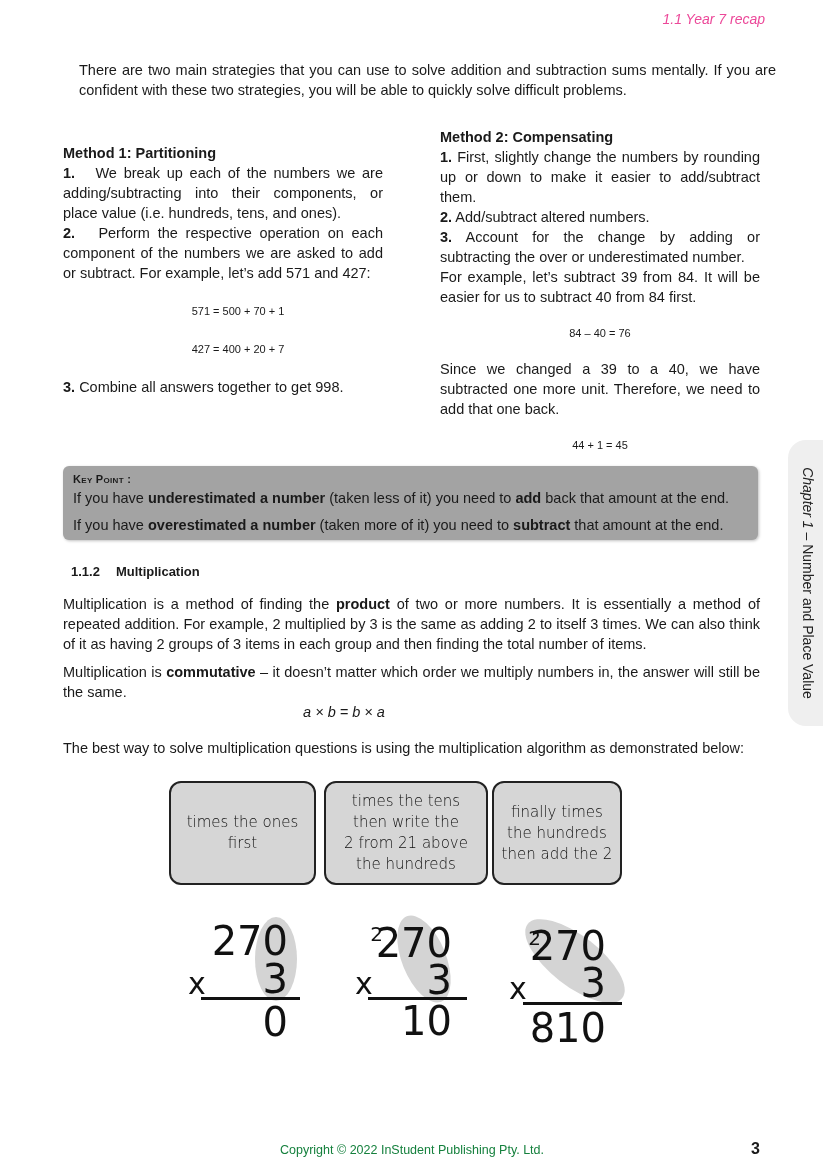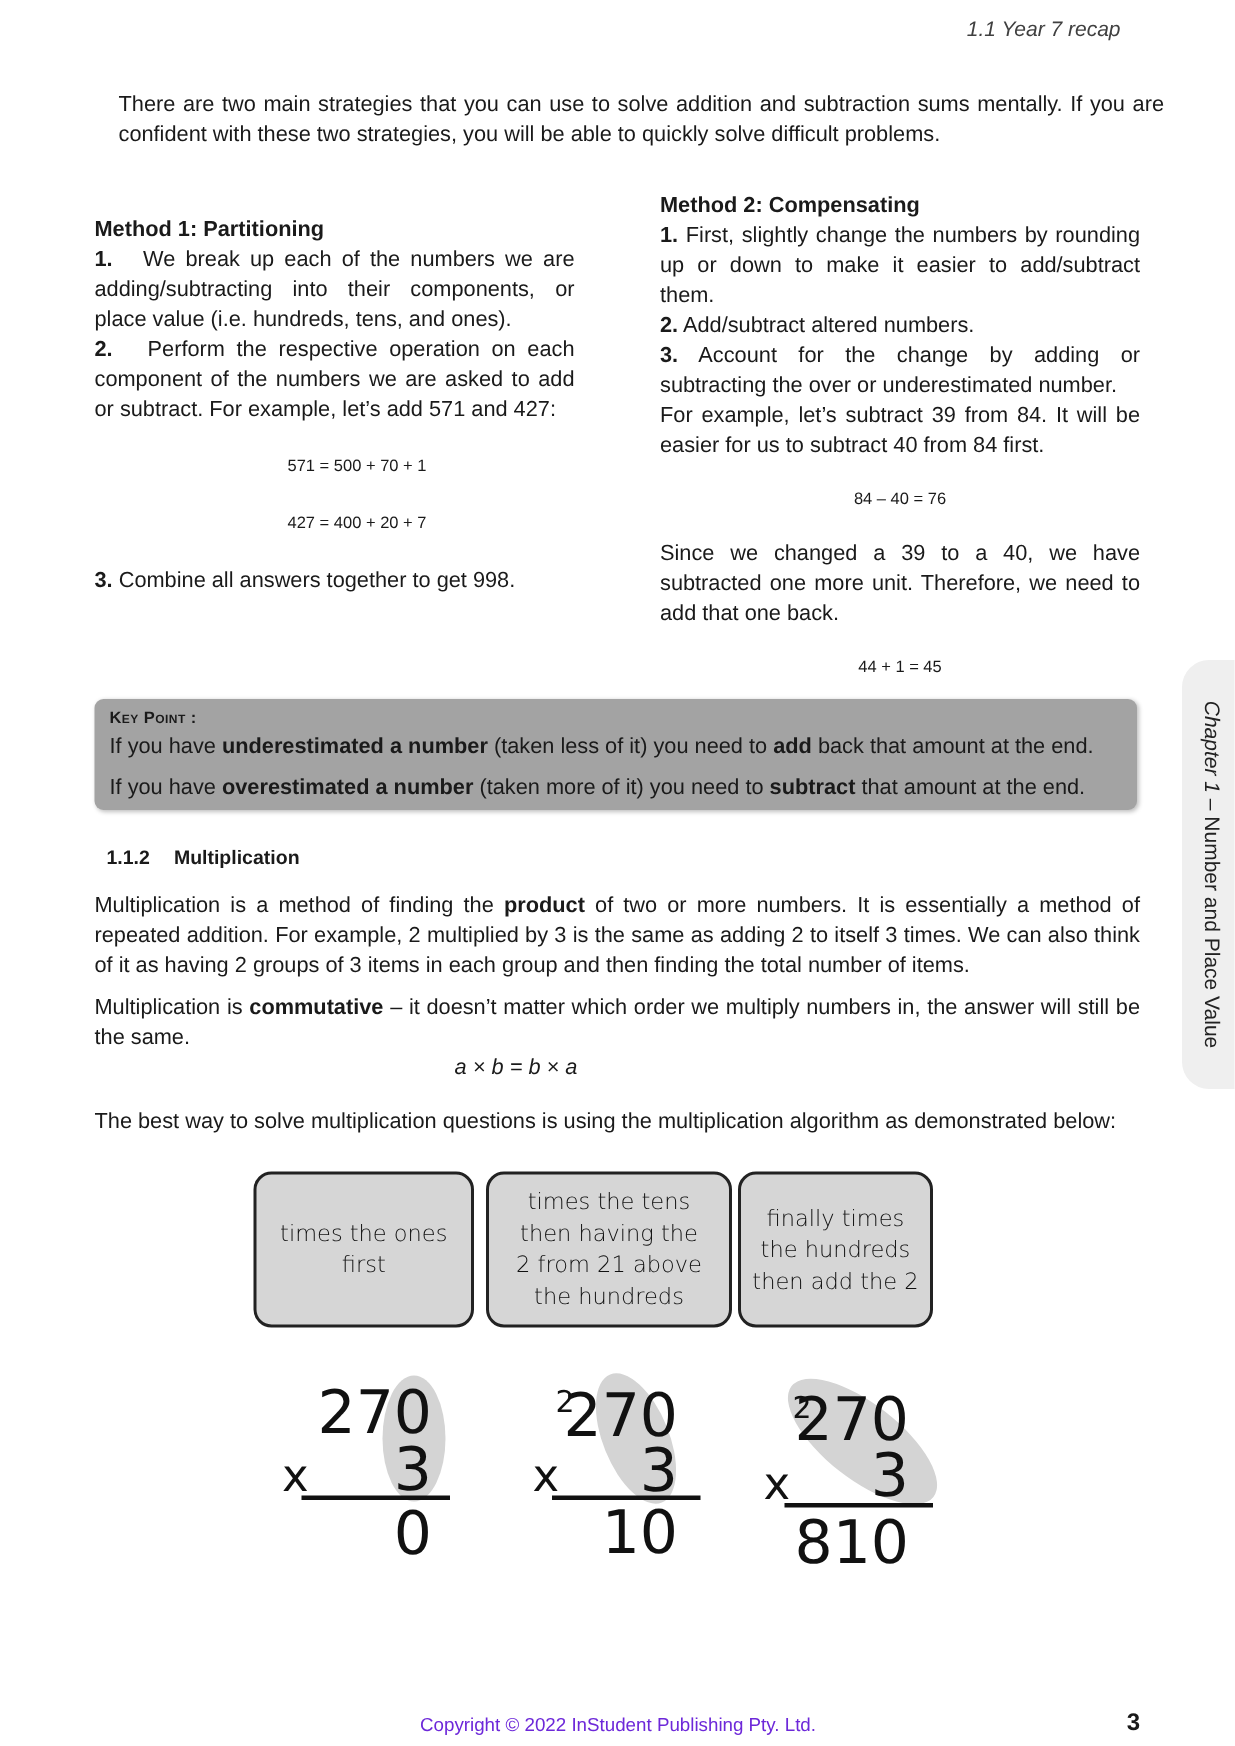--- a/index.html
+++ b/index.html
@@ -1,21 +1,21 @@
 <!DOCTYPE html>
 <html><head>
 <meta charset="utf-8">
 <style>
   html, body { margin: 0; padding: 0; background: #ffffff; }
   body {
     width: 823px; height: 1164px; position: relative; overflow: hidden;
     font-family: "Liberation Sans", sans-serif; color: #1a1a1a;
   }
   .abs { position: absolute; }
-  .header-title { right: 76px; top: 11px; font-size: 14px; font-style: italic; color: #404040; }
+  .header-title { right: 58px; top: 11px; font-size: 14px; font-style: italic; color: #ec4899; }
   .para { font-size: 14.5px; line-height: 20px; }
   .intro { left: 79px; top: 60px; width: 697px; text-align: justify; }
   .col-left { left: 63px; top: 143px; width: 320px; }
   .col-right { left: 440px; top: 127px; width: 320px; }
   .col-left p, .col-right p { margin: 0; text-align: justify; }
   .heading-bold { font-weight: bold; }
   .eq { text-align: center; font-size: 11px; }
   .keypoint {
     left: 63px; top: 466px; width: 695px; height: 74px;
     background: #a3a3a3; border-radius: 6px;
@@ -36,21 +36,21 @@
   .section-heading { left: 71px; top: 564px; font-size: 13px; font-weight: bold; }
   .section-heading .num { margin-right: 16px; }
   .mult-para { left: 63px; width: 697px; text-align: justify; }
   .formula { left: 0; width: 688px; top: 704px; text-align: center; font-size: 14.5px; font-style: italic; }
   .hint-box {
     top: 781px; height: 104px; background: #d6d6d6;
     border: 2px solid #222; border-radius: 12px; box-sizing: border-box;
     display: flex; align-items: center; justify-content: center; text-align: center;
   }
   .hint-text { font-family: "DejaVu Sans", sans-serif; font-size: 15px; line-height: 21px; color: #111; font-weight: 300; }
-  .footer { left: 280px; top: 1143px; font-size: 12.5px; color: #6d28d9; }
+  .footer { left: 280px; top: 1143px; font-size: 12.5px; color: #15803d; }
   .page-num { right: 63px; top: 1140px; font-size: 16px; font-weight: bold; }
   svg text { font-family: "DejaVu Sans", sans-serif; }
 </style>
 </head>
 <body>
 
 <div class="abs header-title">1.1 Year 7 recap</div>
 
 <div class="abs para intro">There are two main strategies that you can use to solve addition and subtraction sums mentally. If you are confident with these two strategies, you will be able to quickly solve difficult problems.</div>
 
@@ -96,21 +96,21 @@
 
 <div class="abs hint-box" style="left:169px; width:147px;">
   <div class="hint-text">
       <div>times the ones</div>
       <div>first</div>
     </div>
 </div>
 <div class="abs hint-box" style="left:324px; width:164px;">
   <div class="hint-text">
       <div>times the tens</div>
-      <div>then having the</div>
+      <div>then write the</div>
       <div>2 from 21 above</div>
       <div>the hundreds</div>
     </div>
 </div>
 <div class="abs hint-box" style="left:492px; width:130px;">
   <div class="hint-text">
       <div>finally times</div>
       <div>the hundreds</div>
       <div>then add the 2</div>
     </div>

